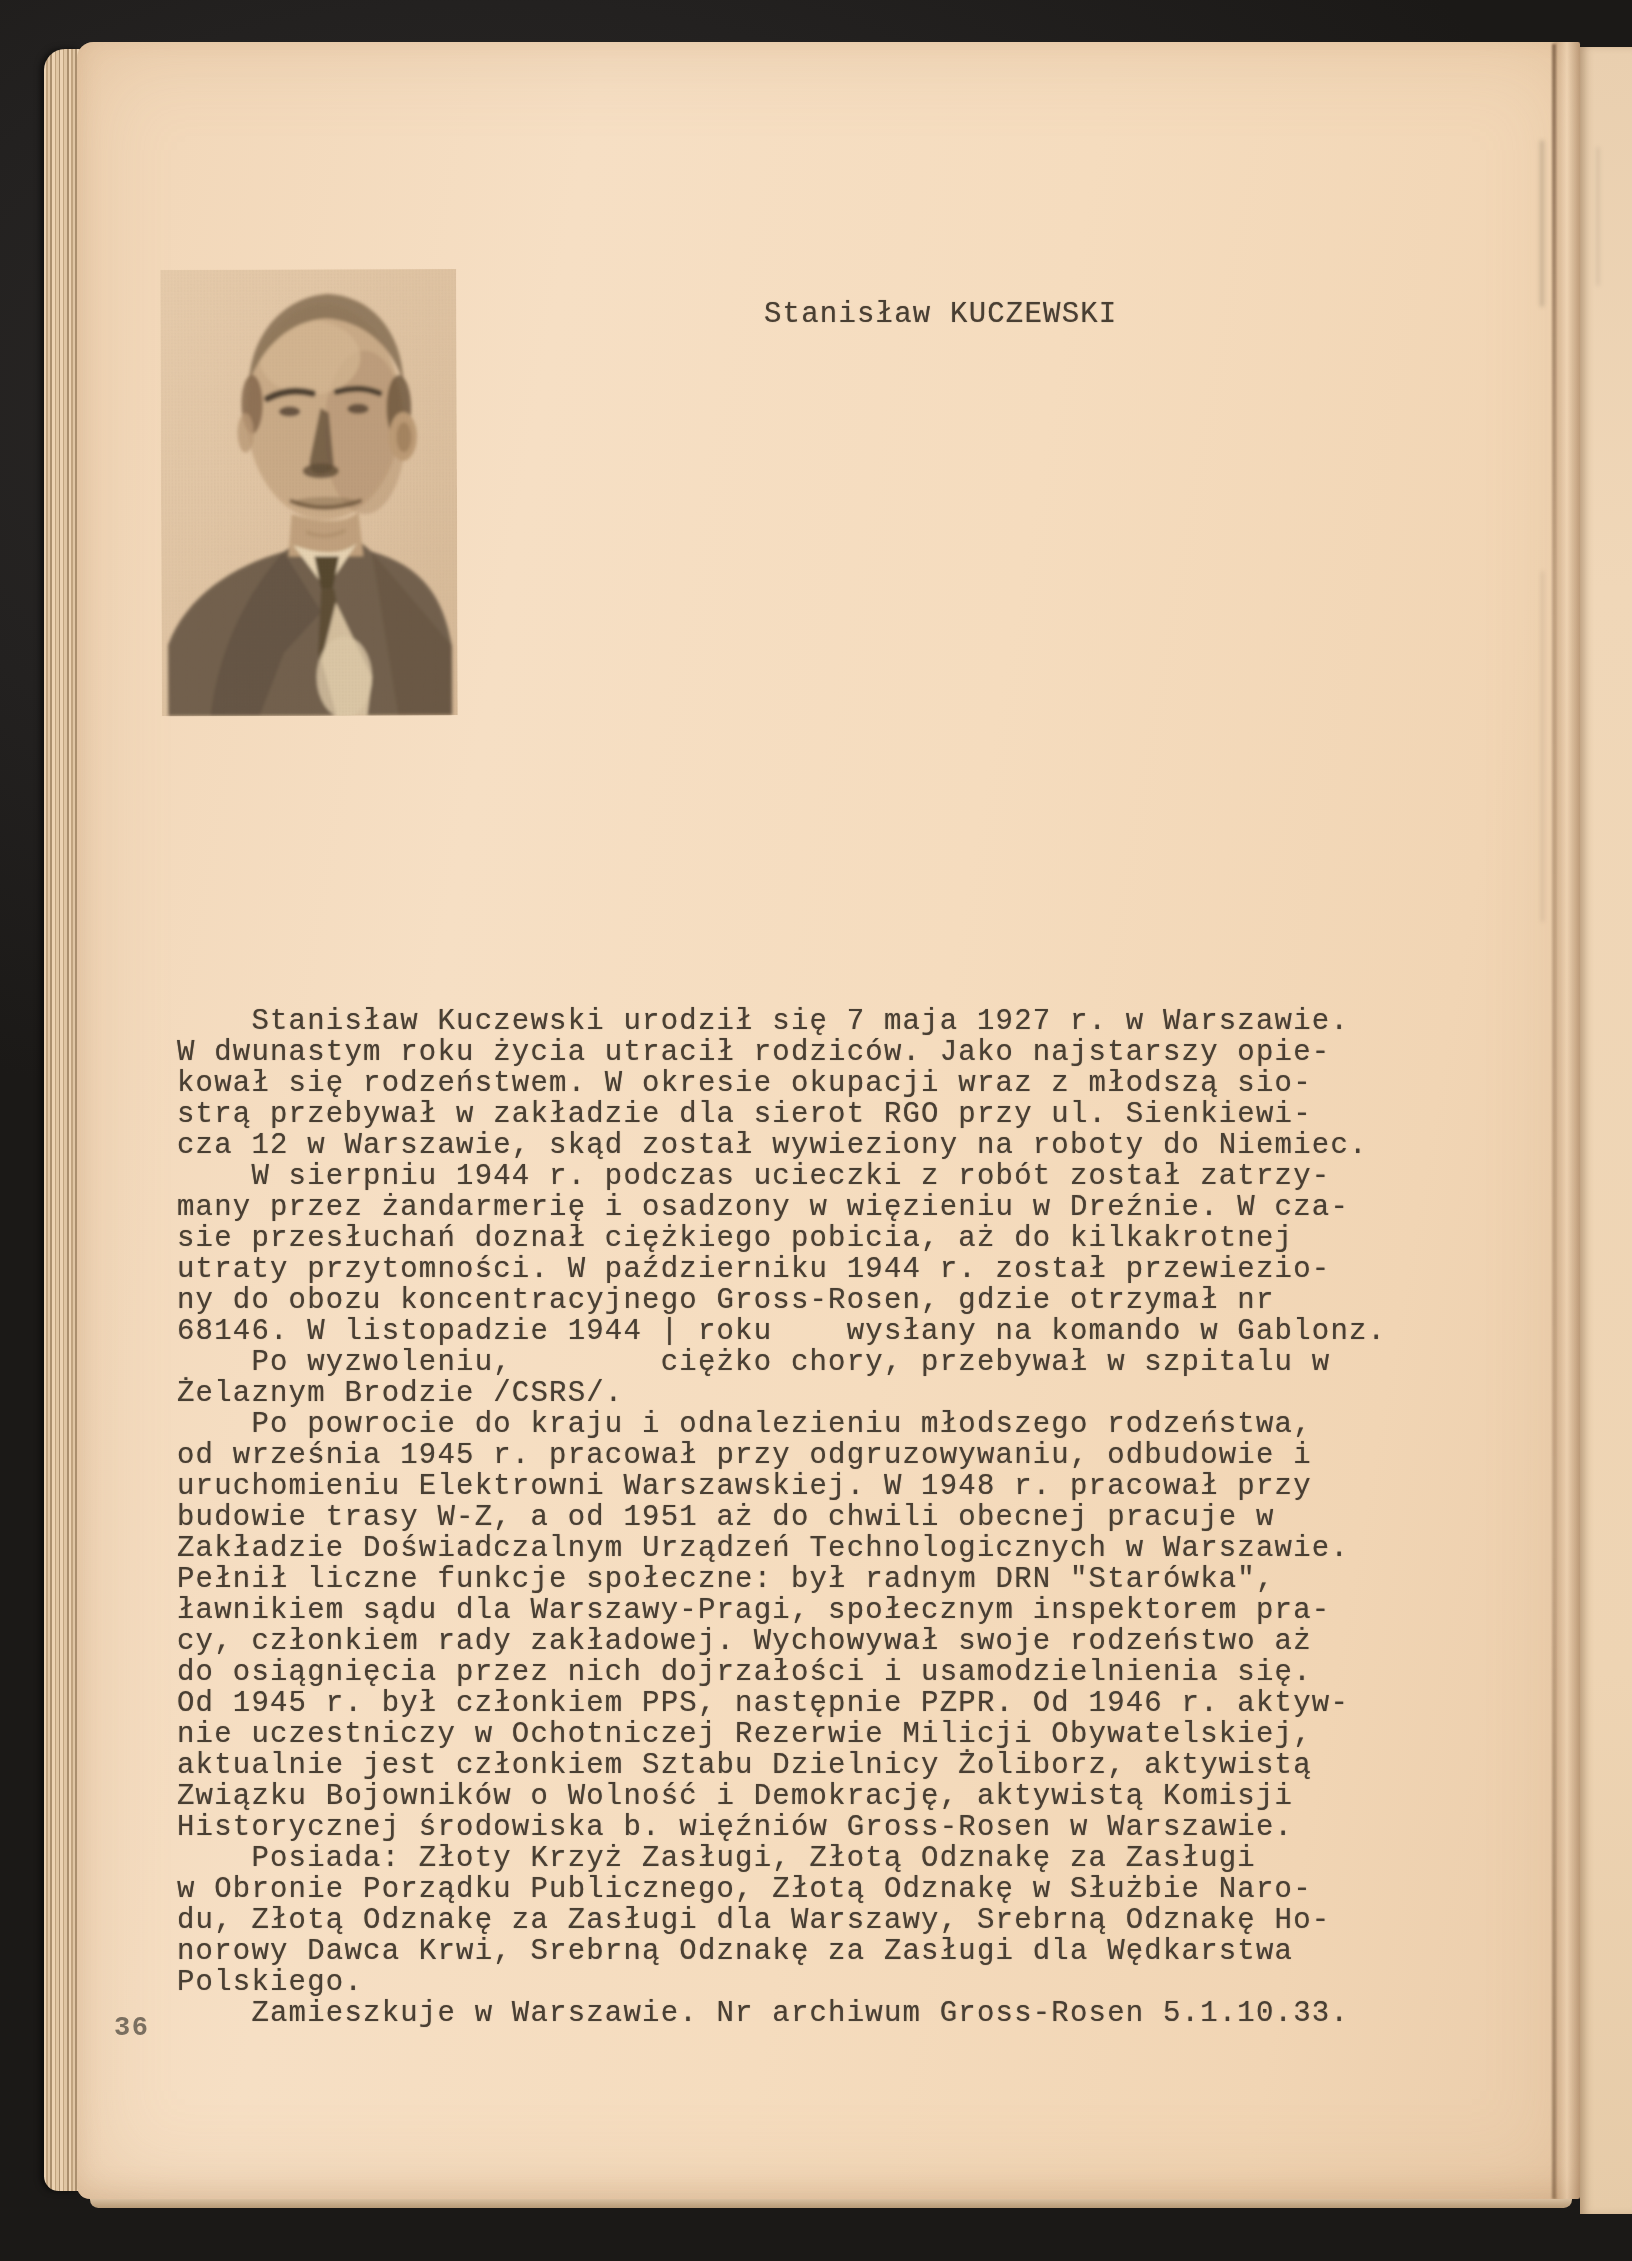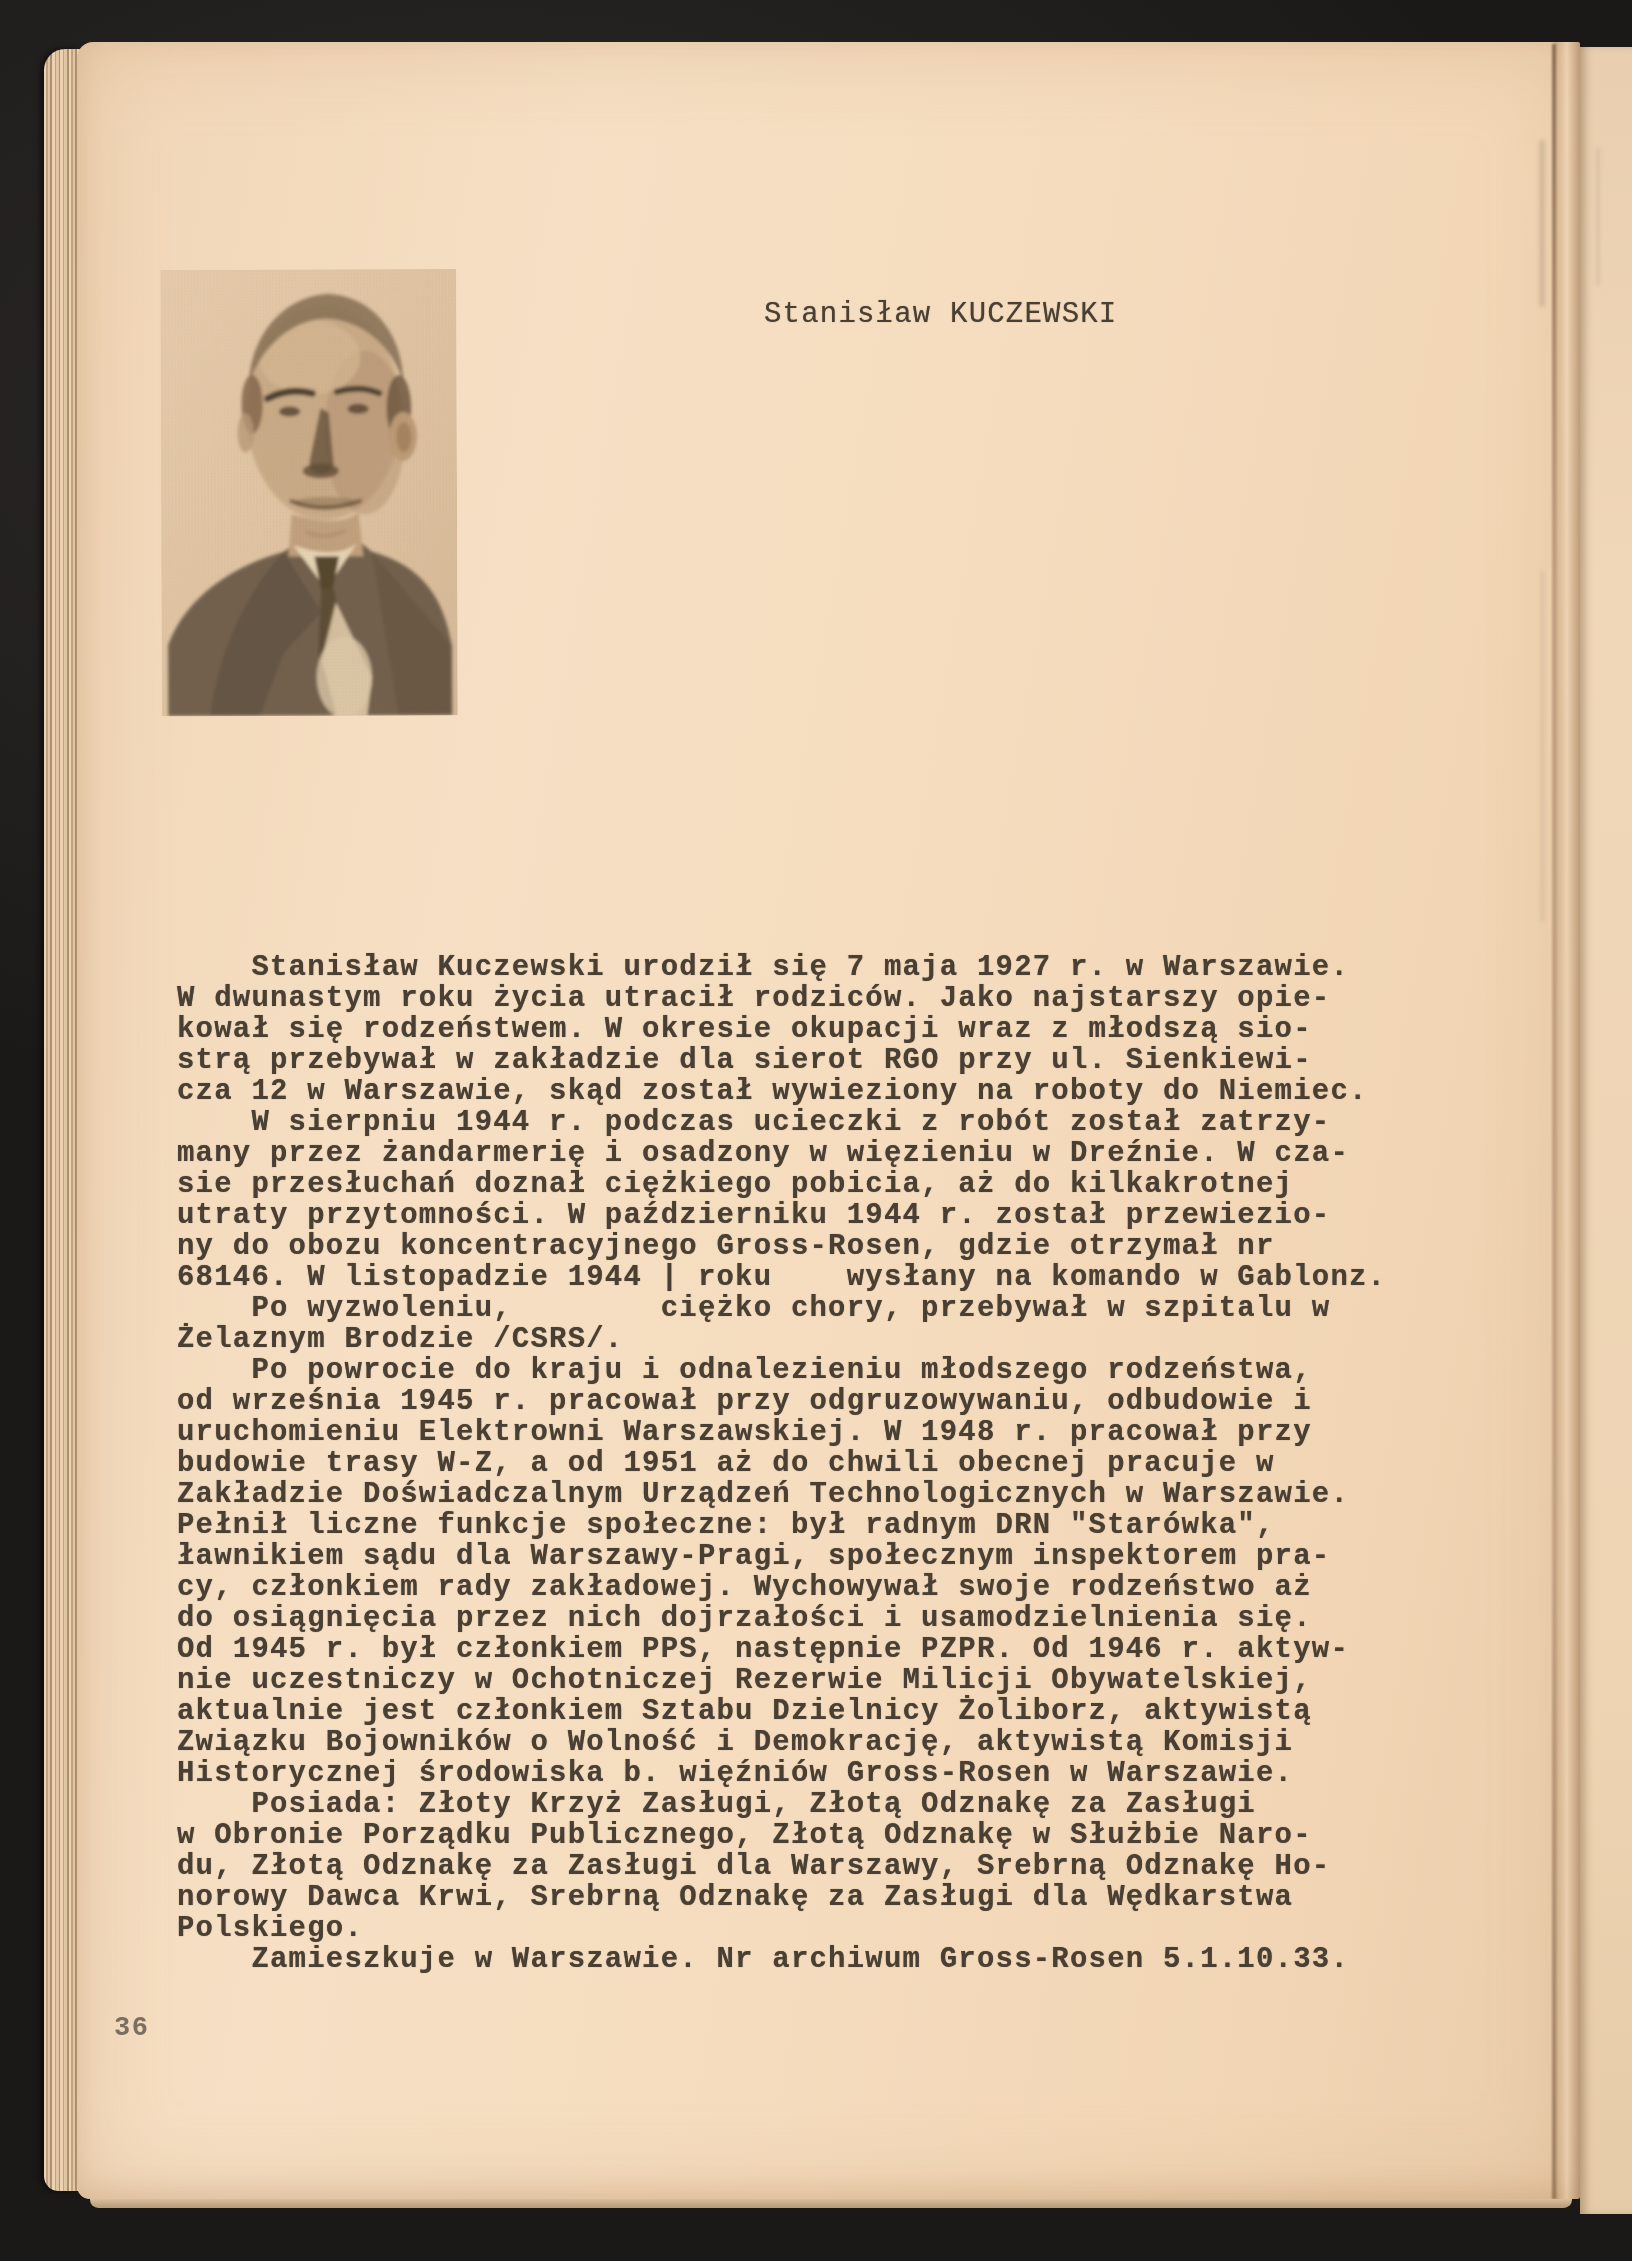--- a/index.html
+++ b/index.html
@@ -57,21 +57,21 @@
   }
 
   
   .typed{
     position:absolute;color:#493f33;white-space:pre;
     font-size:29px;letter-spacing:1.2px;
     text-shadow:0 0 1px rgba(73,63,51,.65);
   }
   .header-block{position:absolute;left:649px;top:249px;margin-left:38px;}
   .header-line{position:static;display:block;height:47px;line-height:47px;}
-  .body-text{left:100px;top:811px;font-weight:bold;}
+  .body-text{left:100px;top:865px;}
   .body-line{height:31px;line-height:31px;}
   .page-number{
     left:37px;top:1971px;font-size:27px;letter-spacing:1.6px;color:#6e6456;
     text-shadow:none;opacity:.9;filter:blur(0.3px);font-weight:bold;
   }
 
   
   .photo{
     position:absolute;left:84px;top:227px;width:296px;height:447px;
     transform:rotate(-.2deg);

